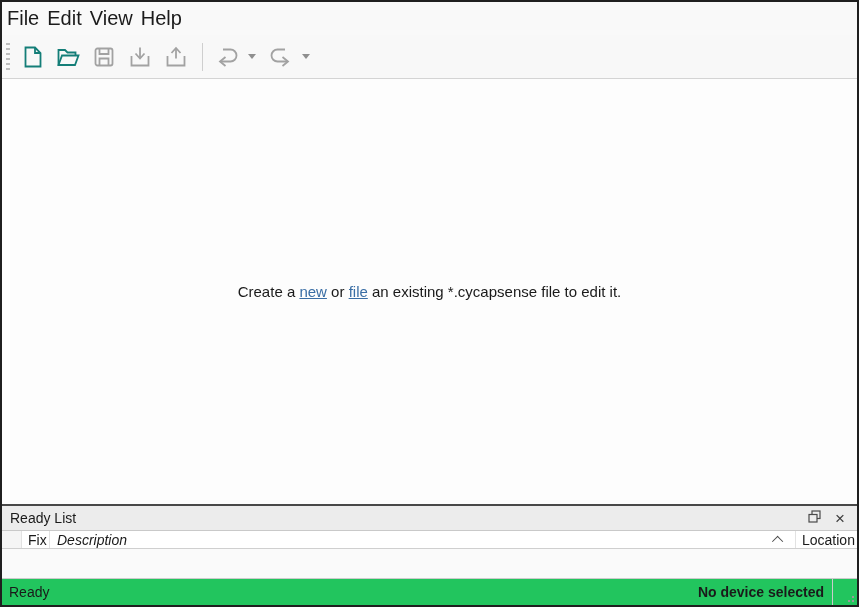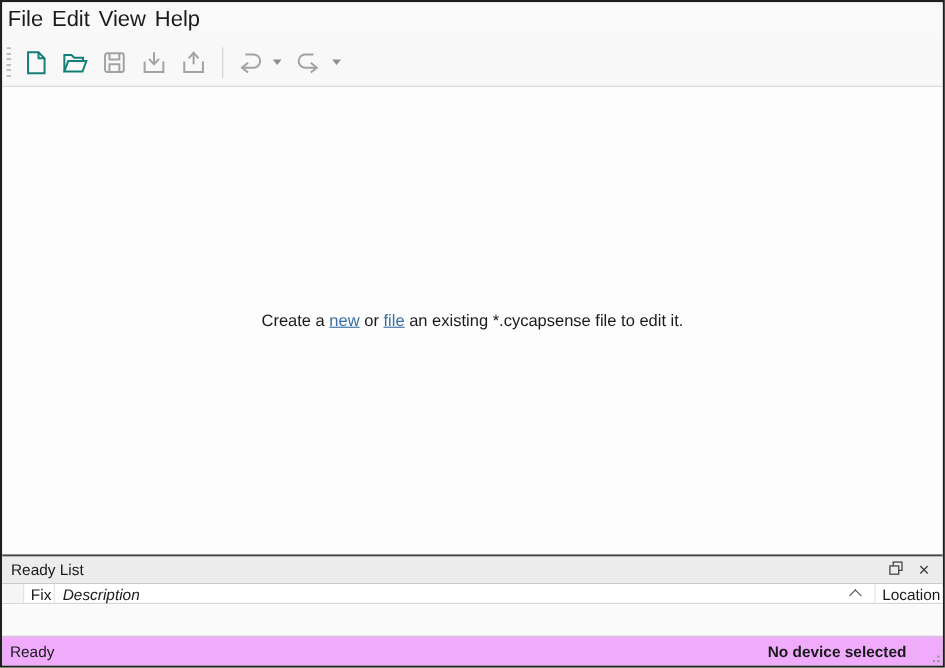--- a/index.html
+++ b/index.html
@@ -46,21 +46,21 @@
   .nl-corner { width:20px; background:#f5f5f5; }
   .nl-fix { width:28px; padding-left:6px; }
   .nl-desc { flex:1; padding-left:7px;font-style:italic; }
   .nl-loc { width:61px; padding-left:6px; border-right:none; }
   .sort-chevron { margin-left:auto; margin-right:12px; width:8px; height:8px;
     border-left:1.6px solid #4a4a4a; border-top:1.6px solid #4a4a4a;
     transform:rotate(45deg) translateY(2px); }
   .nl-body { height:29px; background:#fafafa; }
 
   
-  .statusbar { flex:0 0 auto; height:27px; border-top:1px solid #cbcbcb; background:#f0abfc;
+  .statusbar { flex:0 0 auto; height:27px; border-top:1px solid #cbcbcb; background:#22c55e;
     display:flex; align-items:center; font-size:14px; color:#1a1a1a; }
   .status-left { flex:1; padding-left:7px; }
   .status-right { padding-right:8px;font-weight:bold; }
   .status-sep { width:1px; height:100%; background:#cbcbcb; }
   .grip-cell { width:24px; height:100%; position:relative; }
   .grip-cell svg { position:absolute; right:2px; bottom:2px; }
 </style>
 </head>
 <body>
 

